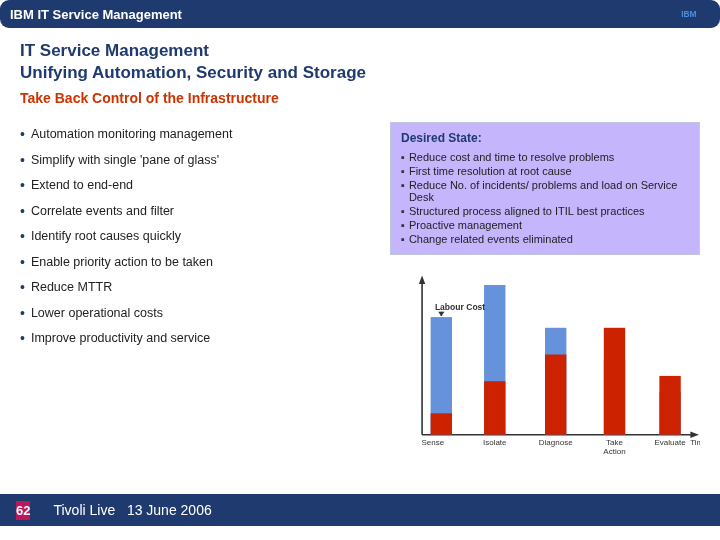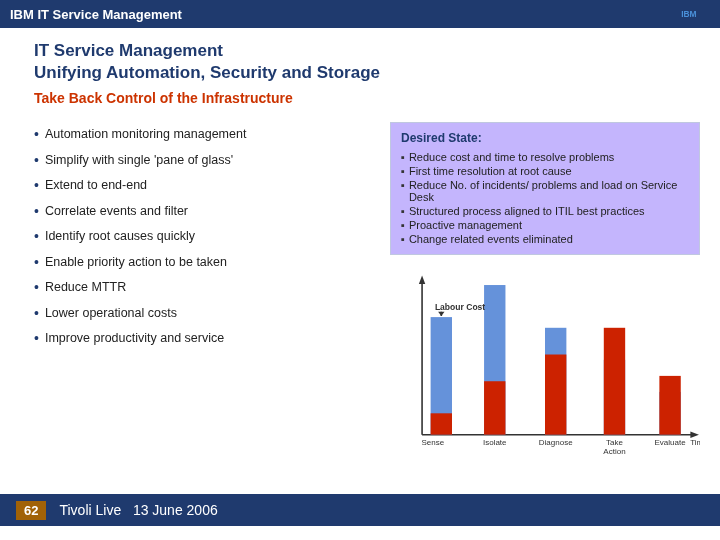--- a/index.html
+++ b/index.html
@@ -12,34 +12,35 @@
     }
 
     
     #header-bar {
       background: #1f3a6e;
       height: 28px;
       display: flex;
       align-items: center;
       justify-content: space-between;
       padding: 0 10px;
+      border-radius: 9px;
     }
     #header-bar .header-title {
       color: #fff;
       font-size: 13px;
       font-weight: bold;
     }
     #ibm-logo {
       width: 30px;
       height: 14px;
     }
 
     
     #main-content {
-      padding: 12px 20px 8px 34px;
+      padding: 12px 20px 8px 20px;
       height: 462px;
       overflow: hidden;
     }
 
     #page-title {
       font-size: 17px;
       font-weight: bold;
       color: #1f3a6e;
       line-height: 1.3;
       margin-bottom: 6px;
@@ -138,23 +139,23 @@
       margin-top: 4px;
     }
     #footer-left {
       color: #fff;
       font-size: 14px;
     }
     #page-num {
       color: #fff;
       font-size: 13px;
       font-weight: bold;
-      background: #a16207;
-      padding: 2px 8px;
-      margin-right: 13px;
+      background: #be185d;
+      padding: 2px 0;
+      margin-right: 23px;
     }
     #footer-bottom {
       display: flex;
       align-items: center;
     }
   </style>
 </head>
 <body>
 
 <div id="header-bar">

